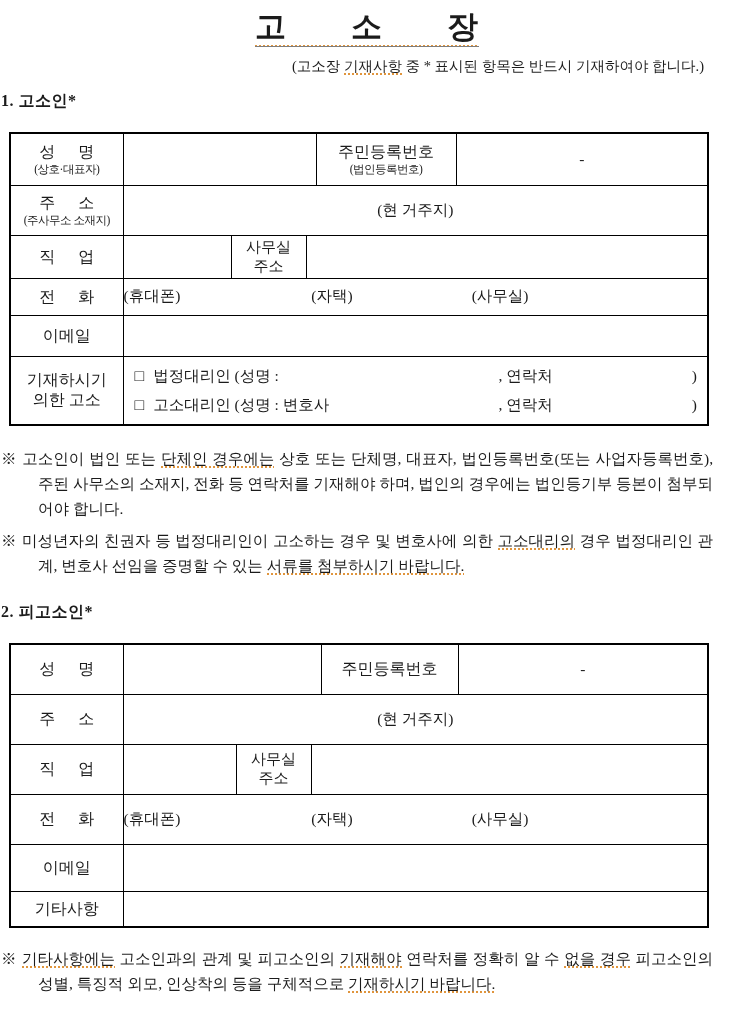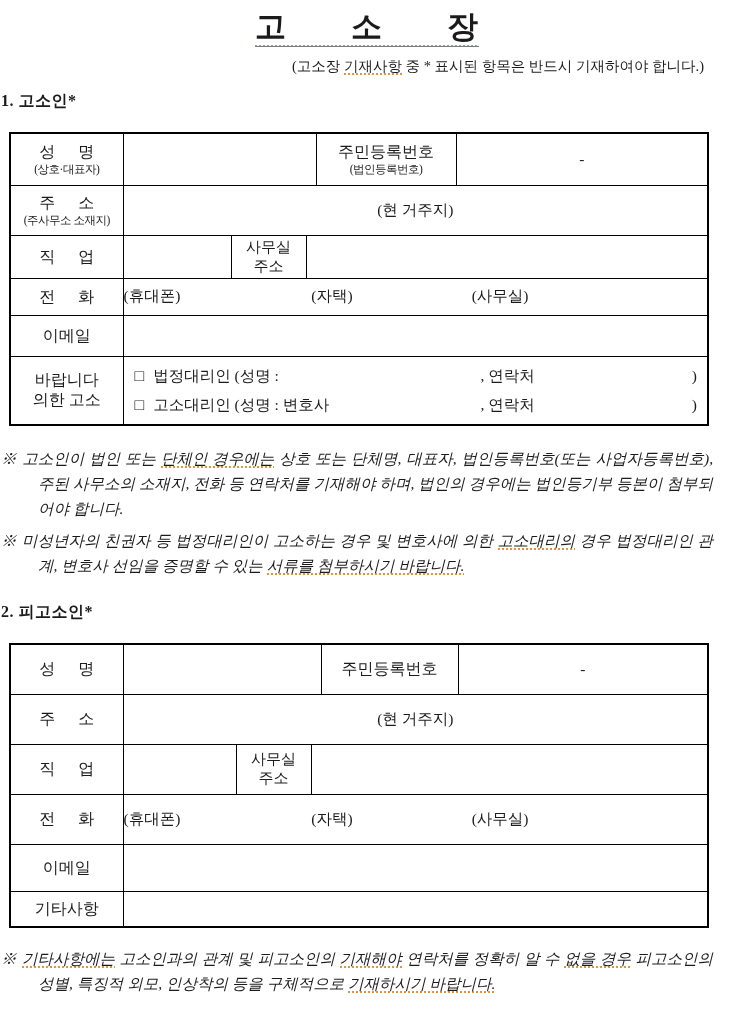--- a/index.html
+++ b/index.html
@@ -45,27 +45,27 @@
   td.ctr { text-align:center; }
   td.input { background:#fff; }
   
   td.phone-cell { padding-left:6px; }
   .ph-home { margin-left:131px; }
   .ph-office { margin-left:119px; }
   
   td.proxy-cell { padding:4px 0;border-radius:22px; }
   .proxy-line { position:relative; height:29px; line-height:29px; padding-left:11px; }
   .cb { display:inline-block; margin-right:9px; font-size:16px; }
-  .pl-contact { position:absolute; left:357px; top:0; }
+  .pl-contact { position:absolute; left:375px; top:0; }
   .pl-close { position:absolute; right:10px; top:0; }
   
   .note {
     margin:7px 0 0 1px; padding-left:37px; text-indent:-37px;
     text-align:justify; font-size:15.5px; line-height:25px;
-    width:712px; box-sizing:border-box;font-style:italic;
+    width:712px; box-sizing:border-box;
   }
   .note.first { margin-top:20px; }
   .note.foot { margin-top:18px; }
 </style>
 </head>
 <body>
 
 <div class="page">
 
   <div class="title-wrap">
@@ -123,21 +123,21 @@
       <td colspan="5" class="input phone-cell"><span>(휴대폰)</span><span class="ph-home">(자택)</span><span class="ph-office">(사무실)</span></td>
     </tr>
     <tr style="height:41px">
       <td class="lbl">
         <div class="lbl-main">이메일</div>
       </td>
       <td colspan="5" class="input"></td>
     </tr>
     <tr style="height:69px">
       <td class="lbl">
-        <div class="lbl-main pre-line">바랍니다
+        <div class="lbl-main pre-line">기재하시기
 의한 고소</div>
       </td>
       <td colspan="5" class="input proxy-cell">
         <div class="proxy-line">
           <span class="cb">□</span><span>법정대리인 (성명 :</span>
           <span class="pl-contact">, 연락처</span>
           <span class="pl-close">)</span>
         </div>
         <div class="proxy-line">
           <span class="cb">□</span><span>고소대리인 (성명 : 변호사</span>

